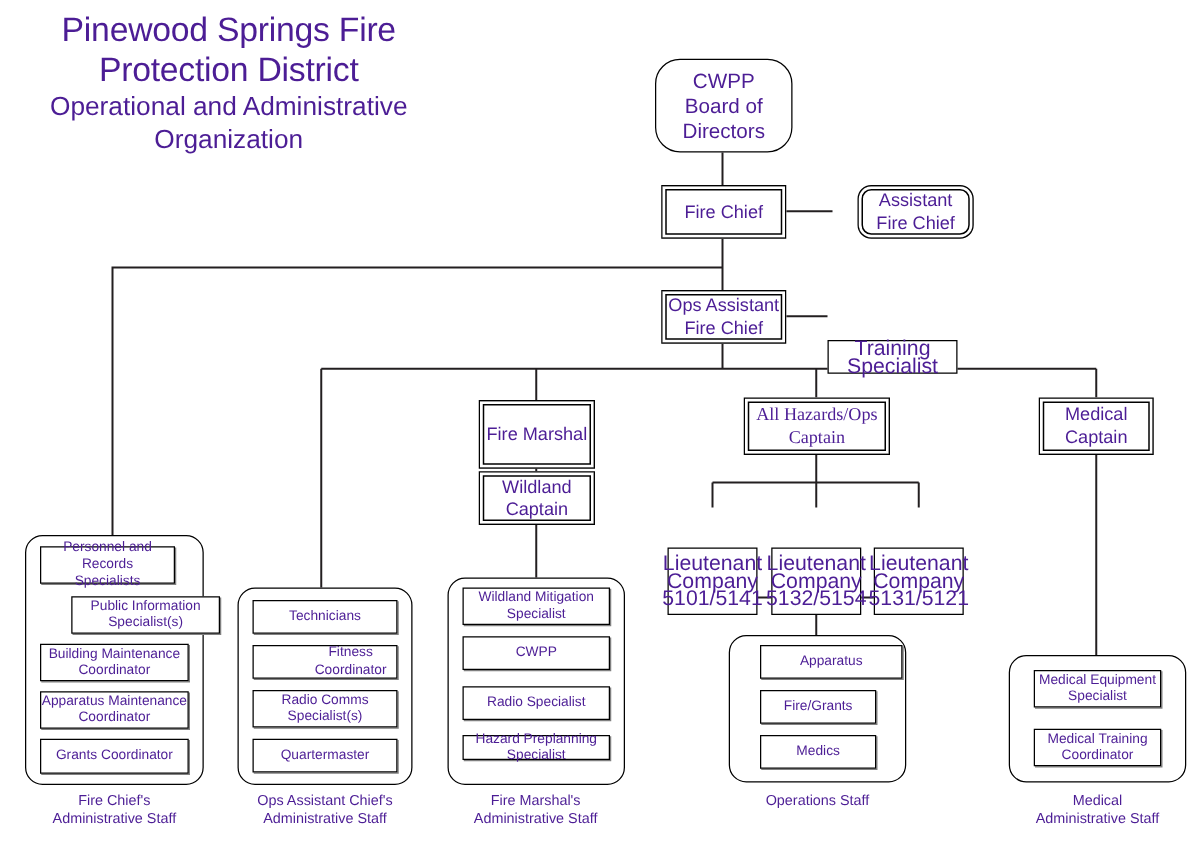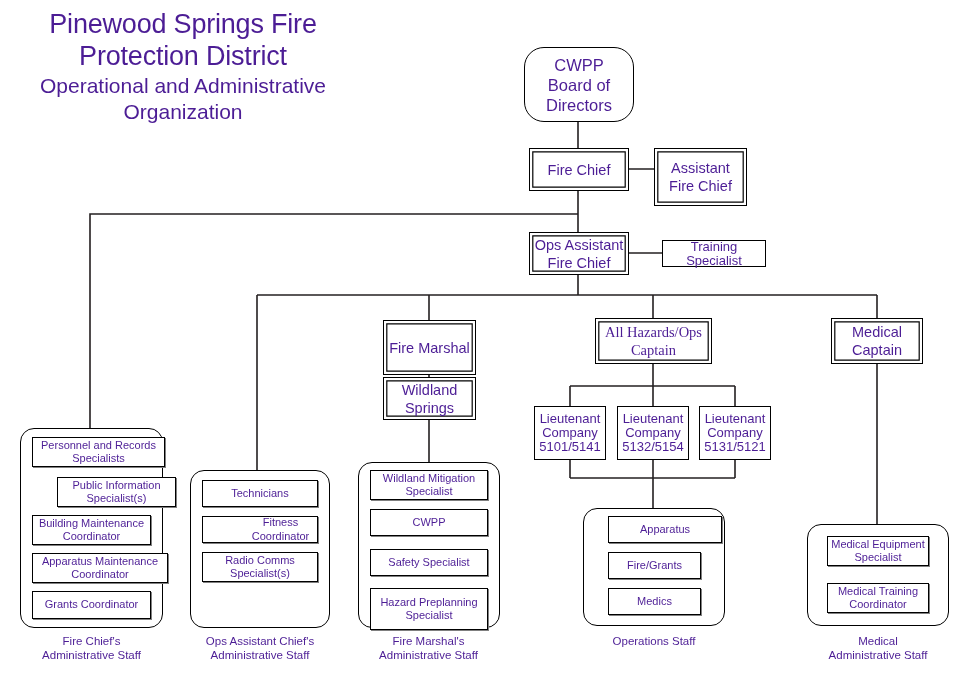--- a/index.html
+++ b/index.html
@@ -111,21 +111,21 @@
     position: absolute;
     text-align: center;
     font-size: 11.5px;
     line-height: 14px;
     white-space: pre-line;
     z-index: 3;
   }
 
   .fs17 { font-size: 16.5px; line-height: 20px; }
   .fs15 { font-size: 14.5px; line-height: 18px; }
-  .fs12 { font-size: 13px; line-height: 14px; }
+  .fs12 { font-size: 17px; line-height: 14px; margin-top: 32px; }
   .fs11 { font-size: 11px;   line-height: 13.5px; }
 </style>
 </head>
 <body>
 
 <div id="page">
 
   <div id="title-block">
     <div id="chart-title">Pinewood Springs Fire
 Protection District</div>
@@ -172,78 +172,79 @@
 
     <line x1="877" y1="363" x2="877" y2="524"></line>
   </svg>
 
   <div class="node rounded fs17" style="left:524px; top:47px; width:110px; height:75px;">CWPP
 Board of
 Directors</div>
 
   <div class="node framed fs15" style="left:529px; top:148px; width:100px; height:43px;">Fire Chief</div>
 
-  <div class="node framed fs15" style="left:654px; top:148px; width:93px; height:58px;">Assistant
+  <div class="node framed fs15" style="left:686px; top:148px; width:93px; height:43px;border-radius:11px;">Assistant
 Fire Chief</div>
 
   <div class="node framed fs15" style="left:529px; top:232px; width:100px; height:43px;">Ops Assistant
 Fire Chief</div>
 
   <div class="node plain fs12" style="left:662px; top:240px; width:104px; height:27px;">Training Specialist</div>
 
   <div class="node framed fs15" style="left:383px; top:320px; width:93px; height:55px;">Fire Marshal</div>
 
   <div class="node framed fs15" style="left:383px; top:377px; width:93px; height:43px;">Wildland
-Springs</div>
+Captain</div>
 
   <div class="node framed fs15" style="left:595px; top:318px; width:117px; height:46px;font-family:Liberation Serif, serif;">All Hazards/Ops
 Captain</div>
 
   <div class="node framed fs15" style="left:831px; top:318px; width:92px; height:46px;">Medical
 Captain</div>
 
   <div class="node plain fs12" style="left:534px; top:406px; width:72px; height:54px;">Lieutenant
 Company
 5101/5141</div>
 
   <div class="node plain fs12" style="left:617px; top:406px; width:72px; height:54px;">Lieutenant
 Company
 5132/5154</div>
 
   <div class="node plain fs12" style="left:699px; top:406px; width:72px; height:54px;">Lieutenant
 Company
 5131/5121</div>
 
   <div class="group-box" style="left:20px; top:428px; width:143px; height:200px;"></div>
-  <div class="chip fs11" style="left:32px; top:437px; width:133px; height:30px;">Personnel and Records
+  <div class="chip fs11" style="left:32px; top:437px; width:108px; height:30px;">Personnel and Records
 Specialists</div>
   <div class="chip fs11" style="left:32px; top:477px; width:119px; height:30px;margin-left:25px;">Public Information
 Specialist(s)</div>
   <div class="chip fs11" style="left:32px; top:515px; width:119px; height:30px;">Building Maintenance
 Coordinator</div>
-  <div class="chip fs11" style="left:32px; top:553px; width:136px; height:30px;">Apparatus Maintenance
+  <div class="chip fs11" style="left:32px; top:553px; width:119px; height:30px;">Apparatus Maintenance
 Coordinator</div>
   <div class="chip fs11" style="left:32px; top:591px; width:119px; height:28px;">Grants Coordinator</div>
   <div class="group-caption" style="left:20px; top:634px; width:143px;">Fire Chief's
 Administrative Staff</div>
 
   <div class="group-box" style="left:190px; top:470px; width:140px; height:158px;"></div>
   <div class="chip fs11" style="left:202px; top:480px; width:116px; height:27px;">Technicians</div>
   <div class="chip fs11" style="left:202px; top:516px; width:116px; height:27px;padding-left:41px;">Fitness Coordinator</div>
   <div class="chip fs11" style="left:202px; top:552px; width:116px; height:30px;">Radio Comms
 Specialist(s)</div>
+  <div class="chip fs11" style="left:202px; top:591px; width:116px; height:27px;">Quartermaster</div>
   <div class="group-caption" style="left:186px; top:634px; width:148px;">Ops Assistant Chief's
 Administrative Staff</div>
 
   <div class="group-box" style="left:358px; top:462px; width:142px; height:166px;"></div>
   <div class="chip fs11" style="left:370px; top:470px; width:118px; height:30px;">Wildland Mitigation
 Specialist</div>
   <div class="chip fs11" style="left:370px; top:509px; width:118px; height:27px;">CWPP</div>
-  <div class="chip fs11" style="left:370px; top:549px; width:118px; height:27px;">Safety Specialist</div>
-  <div class="chip fs11" style="left:370px; top:588px; width:118px; height:42px;">Hazard Preplanning
+  <div class="chip fs11" style="left:370px; top:549px; width:118px; height:27px;">Radio Specialist</div>
+  <div class="chip fs11" style="left:370px; top:588px; width:118px; height:20px;">Hazard Preplanning
 Specialist</div>
   <div class="group-caption" style="left:357px; top:634px; width:143px;">Fire Marshal's
 Administrative Staff</div>
 
   <div class="group-box" style="left:583px; top:508px; width:142px; height:118px;"></div>
   <div class="chip fs11" style="left:608px; top:516px; width:114px; height:27px;">Apparatus</div>
   <div class="chip fs11" style="left:608px; top:552px; width:93px; height:27px;">Fire/Grants</div>
   <div class="chip fs11" style="left:608px; top:588px; width:93px; height:27px;">Medics</div>
   <div class="group-caption" style="left:583px; top:634px; width:142px;">Operations Staff</div>
 

